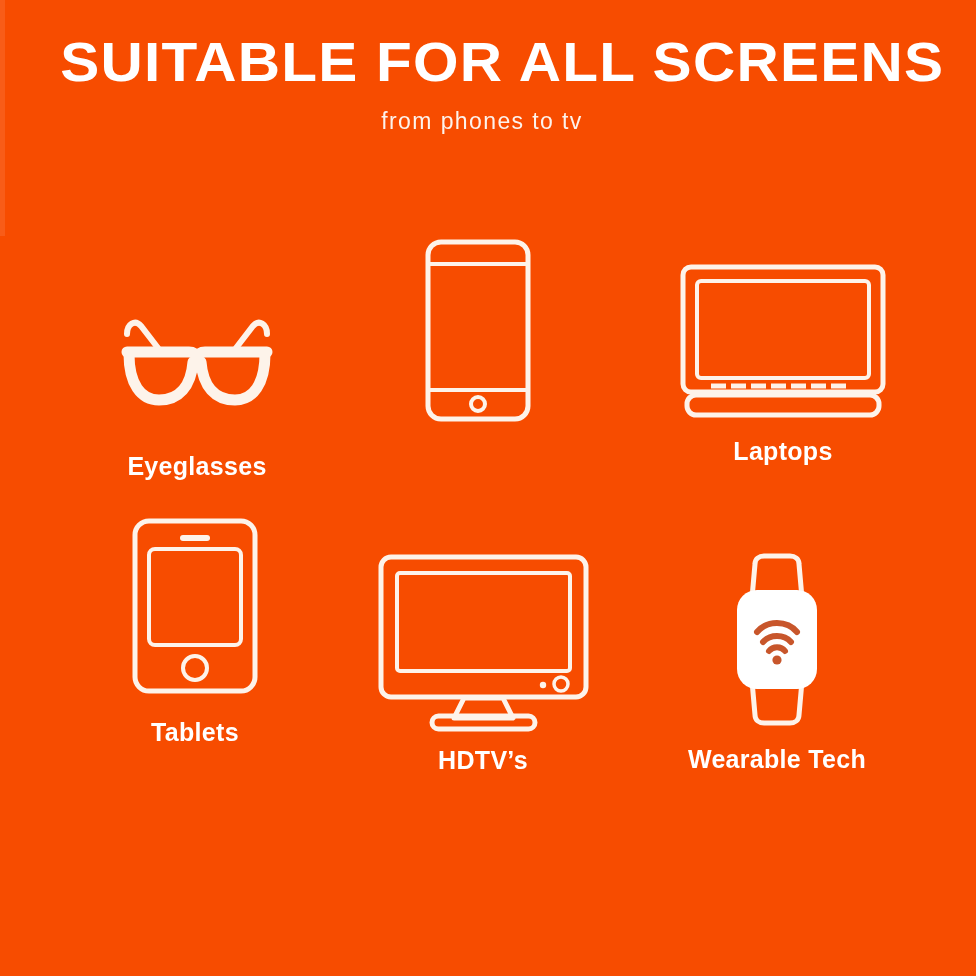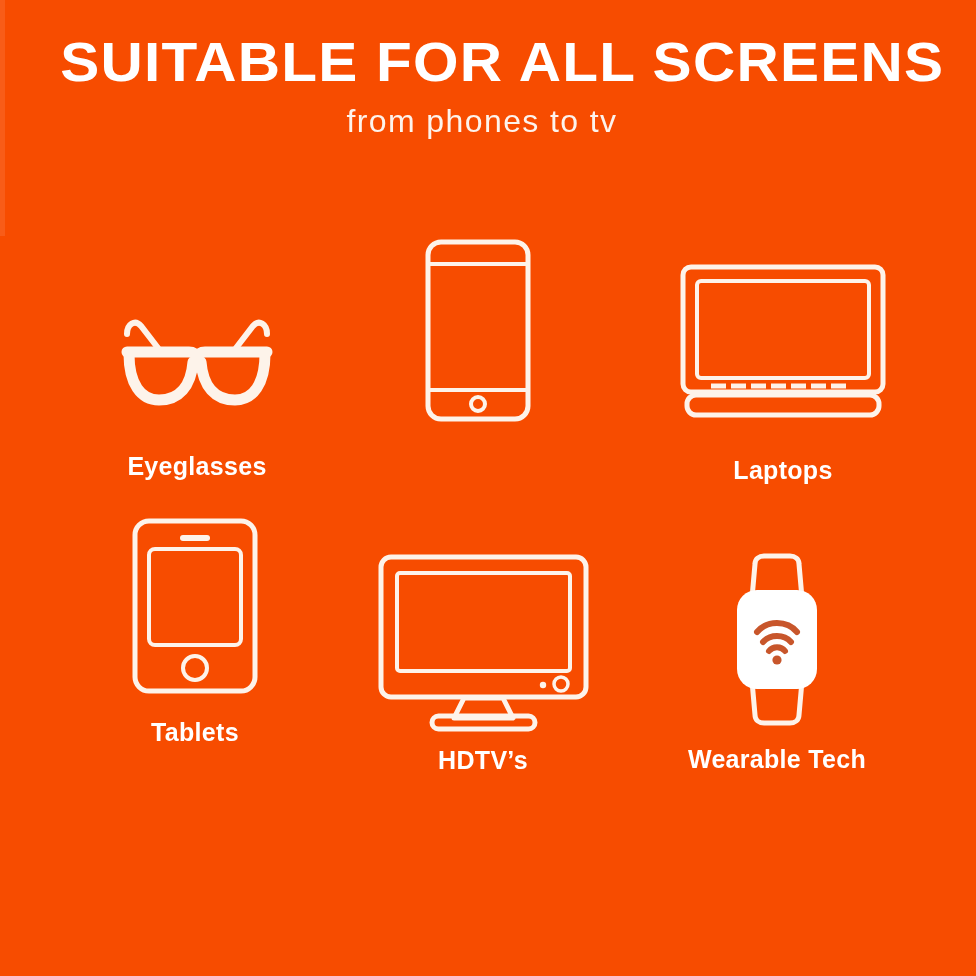--- a/index.html
+++ b/index.html
@@ -45,21 +45,21 @@
     letter-spacing: 1.2px;
     color: #FFFFFF;
     white-space: nowrap;
     margin: 0;
     transform: scaleX(1.045);
     transform-origin: left center;
   }
   #subhead {
     font-family: "Liberation Sans", sans-serif;
     font-weight: normal;
-    font-size: 32px;
+    font-size: 23px;
     line-height: 42px;
     letter-spacing: 1.4px;
     color: #FDF3EC;
     white-space: nowrap;
     margin: 6px 0 0 0;
   }
 
   .grid-item {
     position: absolute;
     text-align: center;
@@ -86,21 +86,21 @@
   #cell-hdtvs      { left: 343px; top: 552px; width: 280px; }
   #cell-wearable   { left: 637px; top: 552px; width: 280px; }
 
   #cell-eyeglasses .icon-wrap { width: 160px; height: 130px; }
   #cell-smartphones .icon-wrap{ width: 110px; height: 185px; }
   #cell-laptops .icon-wrap    { width: 210px; height: 160px; }
   #cell-tablets .icon-wrap    { width: 130px; height: 180px; }
   #cell-hdtvs .icon-wrap      { width: 215px; height: 180px; }
   #cell-wearable .icon-wrap   { width: 110px; height: 175px; }
 
-  #cell-laptops .item-label   { margin-top: 34px; }
+  #cell-laptops .item-label   { margin-top: 15px; }
   #cell-hdtvs .item-label     { margin-top: 14px; }
   #cell-wearable .item-label  { margin-top: 18px; }
   #cell-tablets .item-label   { margin-top: 22px; }
   #cell-eyeglasses .item-label{ margin-top: 22px; }
   #cell-smartphones .item-label{ margin-top: 18px; }
 
   svg { display: block; overflow: visible; }
 </style>
 </head>
 <body>

